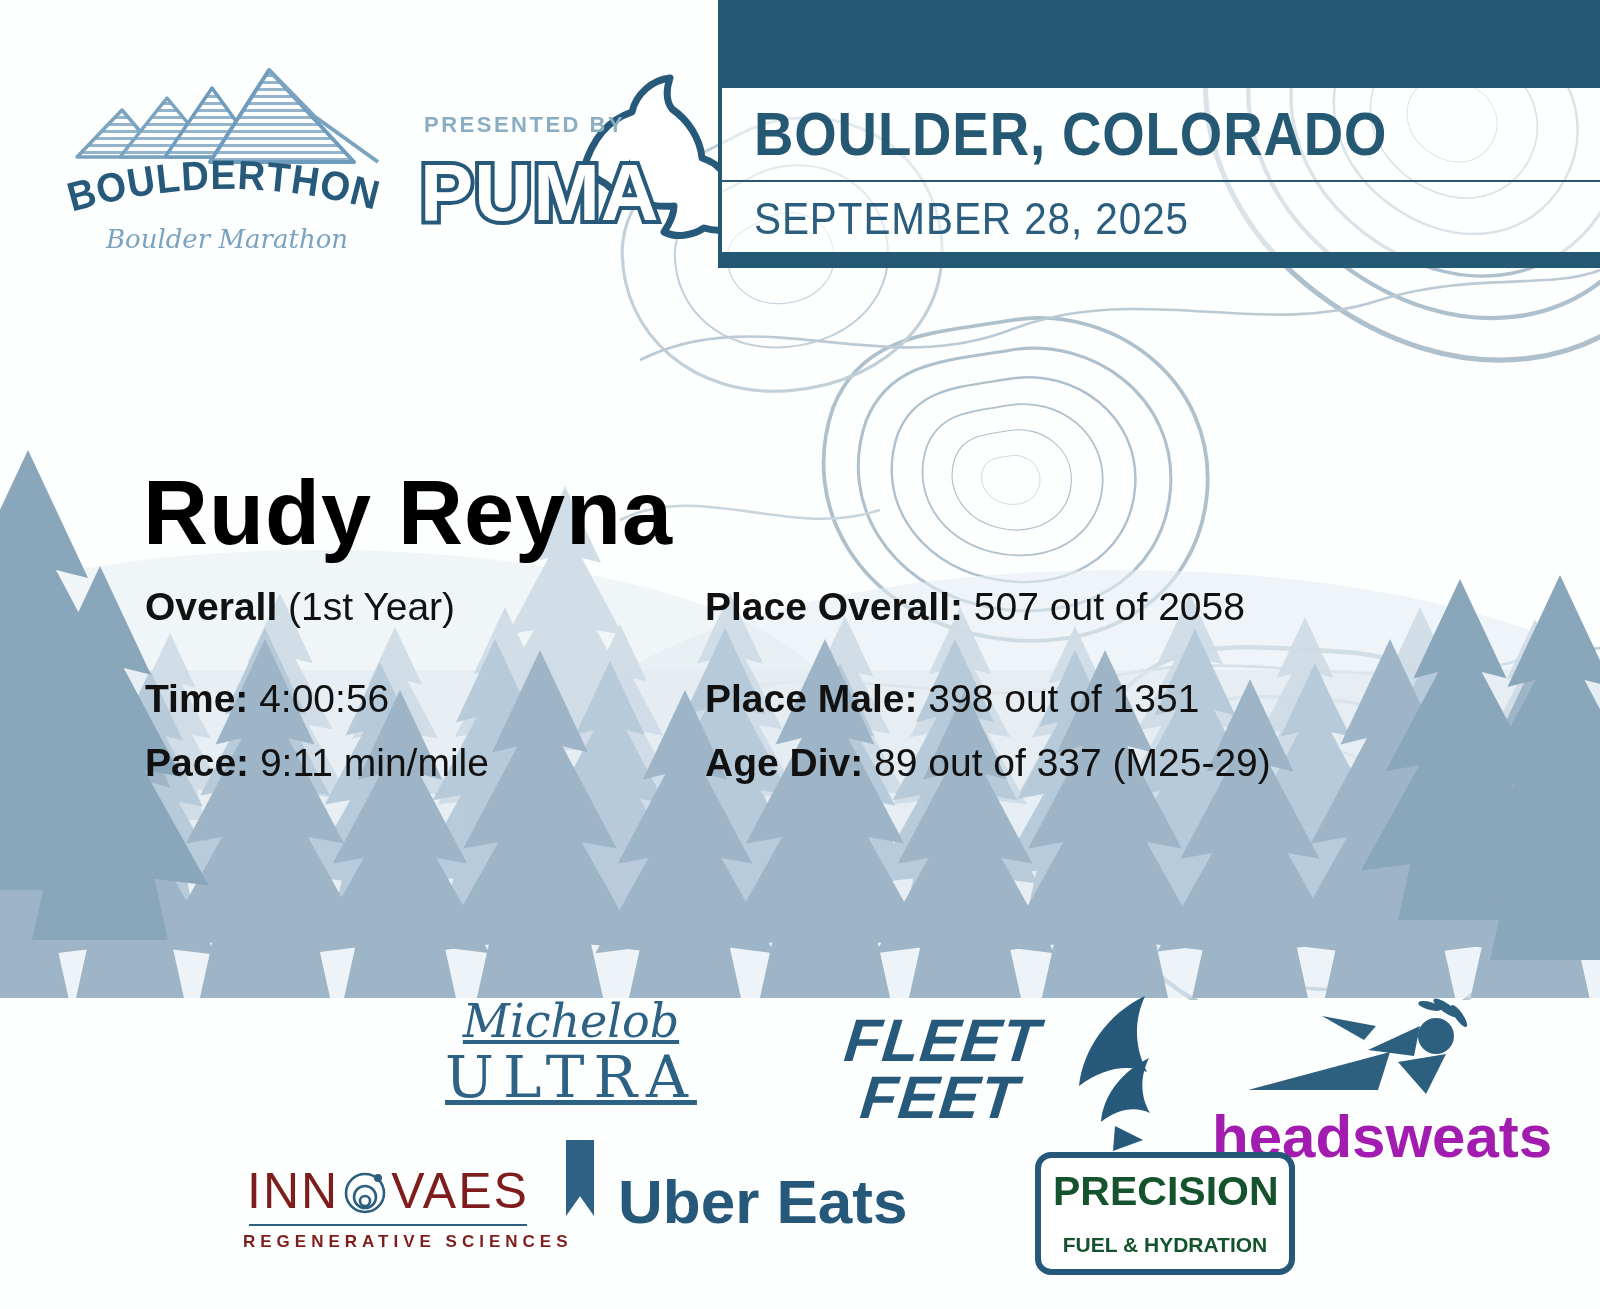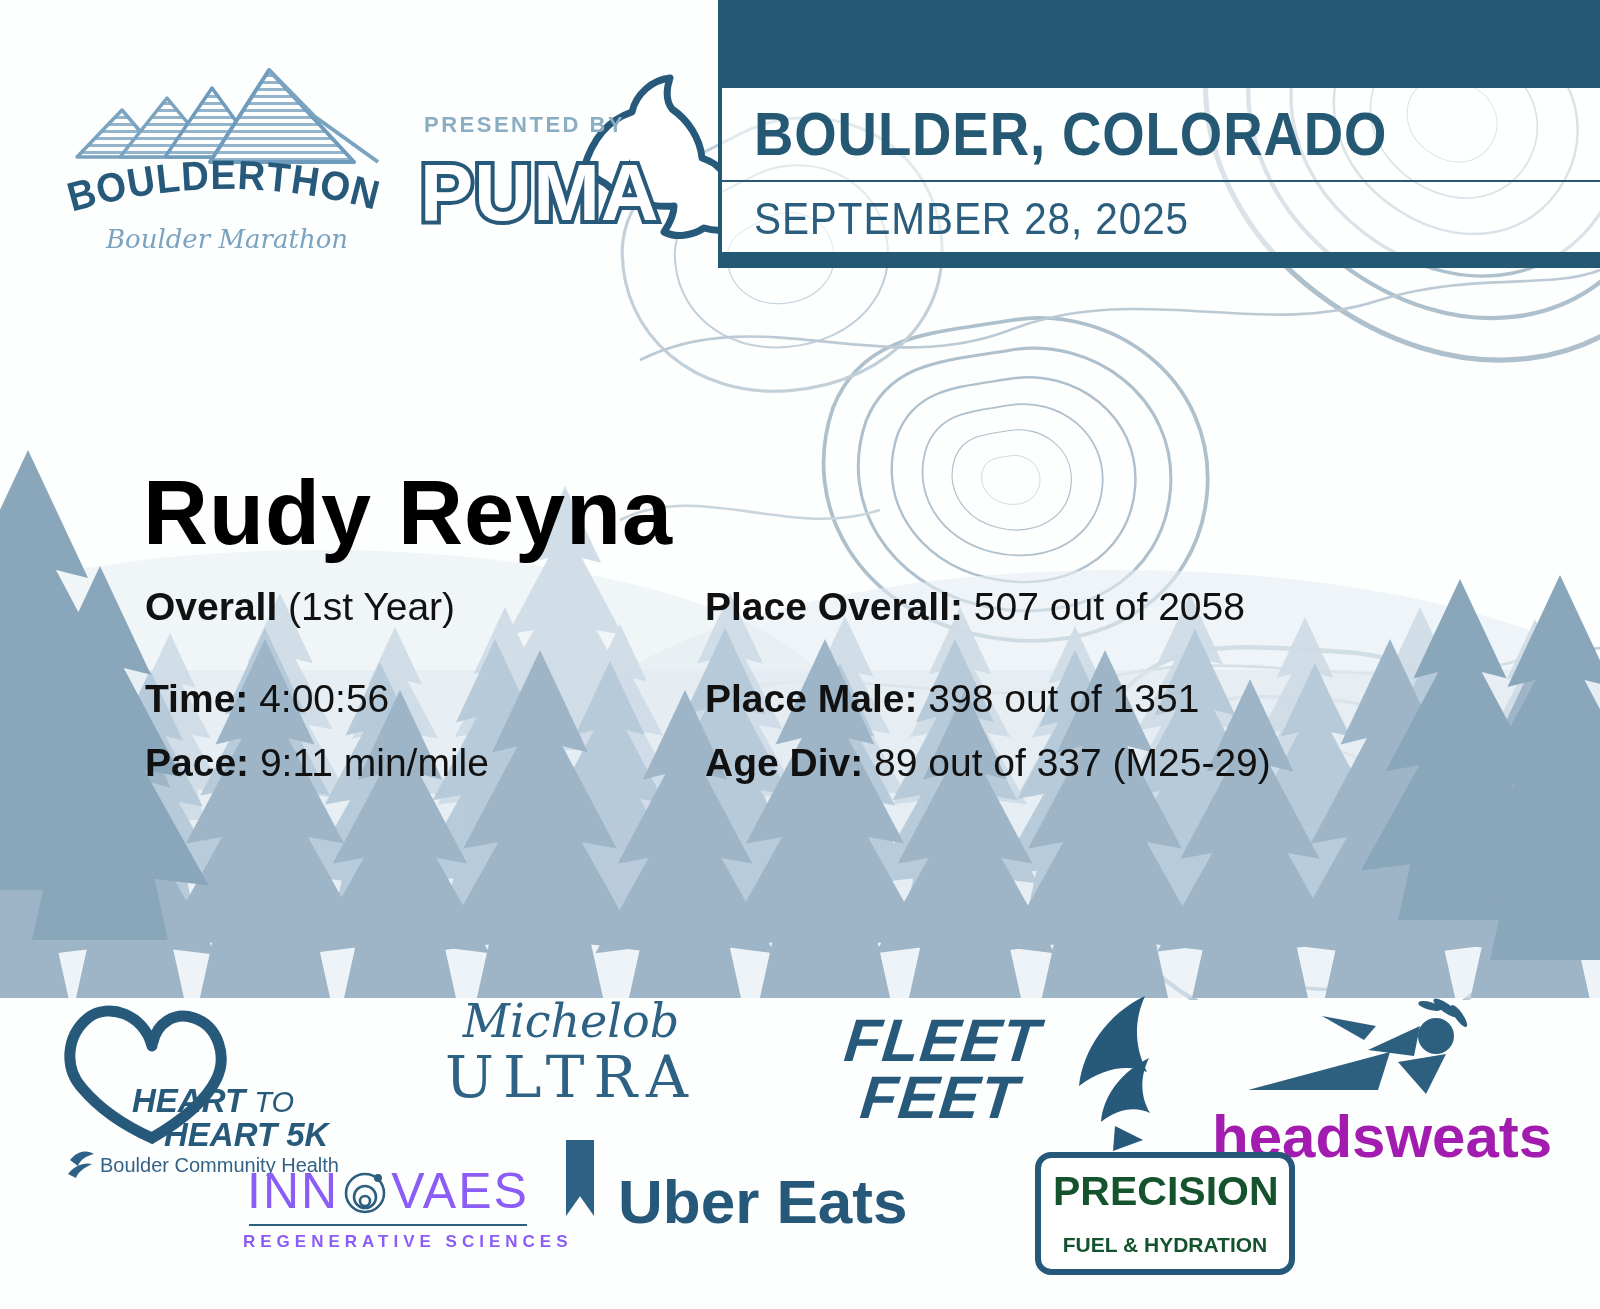--- a/index.html
+++ b/index.html
@@ -26,32 +26,32 @@
   .runner-name{left:143px;top:462px;font-size:90px;font-weight:800;letter-spacing:1px;color:#000000;white-space:nowrap;}
   .stat{font-size:39px;color:#111;white-space:nowrap;}
   .stat b{font-weight:800;}
   .colL{left:145px;} .colR{left:705px;text-align:center;}
   .row1{top:585px;} .row2{top:677px;} .row3{top:741px;}
   .hth{left:60px;top:996px;width:310px;height:175px;}
   .hth-l1{position:absolute;left:72px;top:86px;font-size:33px;font-style:italic;white-space:nowrap;color:#27597a;}
   .hth-l1 b{font-weight:800;} .hth-l1 span.to{font-weight:400;font-size:29px;}
   .hth-l2{position:absolute;left:104px;top:120px;font-size:33px;font-style:italic;font-weight:800;white-space:nowrap;color:#27597a;}
   .hth-sub{position:absolute;left:40px;top:158px;font-size:20px;color:#336288;white-space:nowrap;}
-  .mich{left:436px;top:998px;width:270px;text-align:center;color:#2d6284;}
+  .mich{left:436px;top:998px;width:270px;text-align:center;color:#2d6284;text-decoration:underline;}
   .mich-script{font-family:"DejaVu Serif",serif;font-style:italic;font-size:46px;line-height:1.0;}
   .mich-word{font-family:"DejaVu Serif",serif;font-size:58px;letter-spacing:9px;line-height:1.15;}
   .ribbon{left:566px;top:1140px;width:28px;height:76px;background:#2d6284;
     -webkit-clip-path:polygon(0 0,100% 0,100% 100%,50% 74%,0 100%);clip-path:polygon(0 0,100% 0,100% 100%,50% 74%,0 100%);}
   .fleet{left:842px;top:1008px;width:300px;height:150px;}
   .fleet-txt{position:absolute;left:0;top:4px;font-weight:800;font-style:italic;color:#27597a;transform:skewX(-6deg);}
   .fleet-l1{font-size:60px;line-height:.95;letter-spacing:1px;}
   .fleet-l2{font-size:60px;line-height:.95;letter-spacing:1px;margin-left:22px;}
   .hsw{left:1212px;top:994px;width:300px;height:165px;text-align:center;}
   .hsw-word{position:absolute;left:0;top:108px;width:100%;font-size:60px;font-weight:600;color:#a21caf;letter-spacing:0px;}
-  .innv{left:243px;top:1162px;width:290px;text-align:center;color:#8b5cf6;}
+  .innv{left:243px;top:1162px;width:290px;text-align:center;color:#7f1d1d;}
   .innv-row{display:flex;align-items:center;justify-content:center;gap:2px;}
   .innv-word{font-size:50px;font-weight:400;letter-spacing:2px;}
   .innv-line{height:2px;background:#2d5f7e;margin:4px 6px 6px 6px;}
   .innv-sub{font-size:17px;font-weight:700;letter-spacing:5px;white-space:nowrap;}
   .uber{left:618px;top:1166px;font-size:62px;font-weight:700;color:#26587a;letter-spacing:0px;white-space:nowrap;}
   .prec{left:1035px;top:1152px;width:224px;border:6px solid #26587a;border-radius:16px;
     padding:10px 12px 12px 12px;text-align:center;color:#14532d;background:#fff;}
   .prec-l1{font-size:41px;font-weight:800;letter-spacing:0px;}
   .prec-l2{font-size:21px;font-weight:700;letter-spacing:0px;margin-top:18px;}
 </style>
@@ -220,33 +220,20 @@
   </div>
   <div class="abs stat colR row2">
     <b>Place Male:</b>
     <span>398 out of 1351</span>
   </div>
   <div class="abs stat colR row3">
     <b>Age Div:</b>
     <span>89 out of 337 (M25-29)</span>
   </div>
 
-  <div class="abs hth">
-    <svg width="170" height="150" viewBox="0 0 170 150" style="position:absolute;left:0;top:0">
-      <path fill="none" stroke="#27597a" stroke-width="11" stroke-linecap="round" d="M92,50 C84,18 48,6 28,22 C6,40 4,72 22,92 C44,118 74,134 92,142 C116,128 144,108 156,84 C168,60 158,30 134,22 C114,15 97,28 93,46"></path>
-    </svg>
-    <div class="hth-l1"><b>HEART</b>
-      <span class="to">TO</span></div>
-    <div class="hth-l2">HEART 5K</div>
-    <svg width="34" height="30" viewBox="0 0 34 30" style="position:absolute;left:4px;top:152px">
-      <path d="M6,12 C14,2 24,2 30,6 C22,8 16,12 14,18 Z" fill="#2f6187"></path>
-      <path d="M4,26 C10,18 20,14 28,16 C20,20 14,24 12,30 Z" fill="#2f6187"></path>
-    </svg>
-    <div class="hth-sub">Boulder Community Health</div>
-  </div>
 
   <div class="abs mich">
     <div class="mich-script">Michelob</div>
     <div class="mich-word">ULTRA</div>
   </div>
   <div class="abs ribbon"></div>
 
   <div class="abs fleet">
     <div class="fleet-txt">
       <div class="fleet-l1">FLEET</div>

